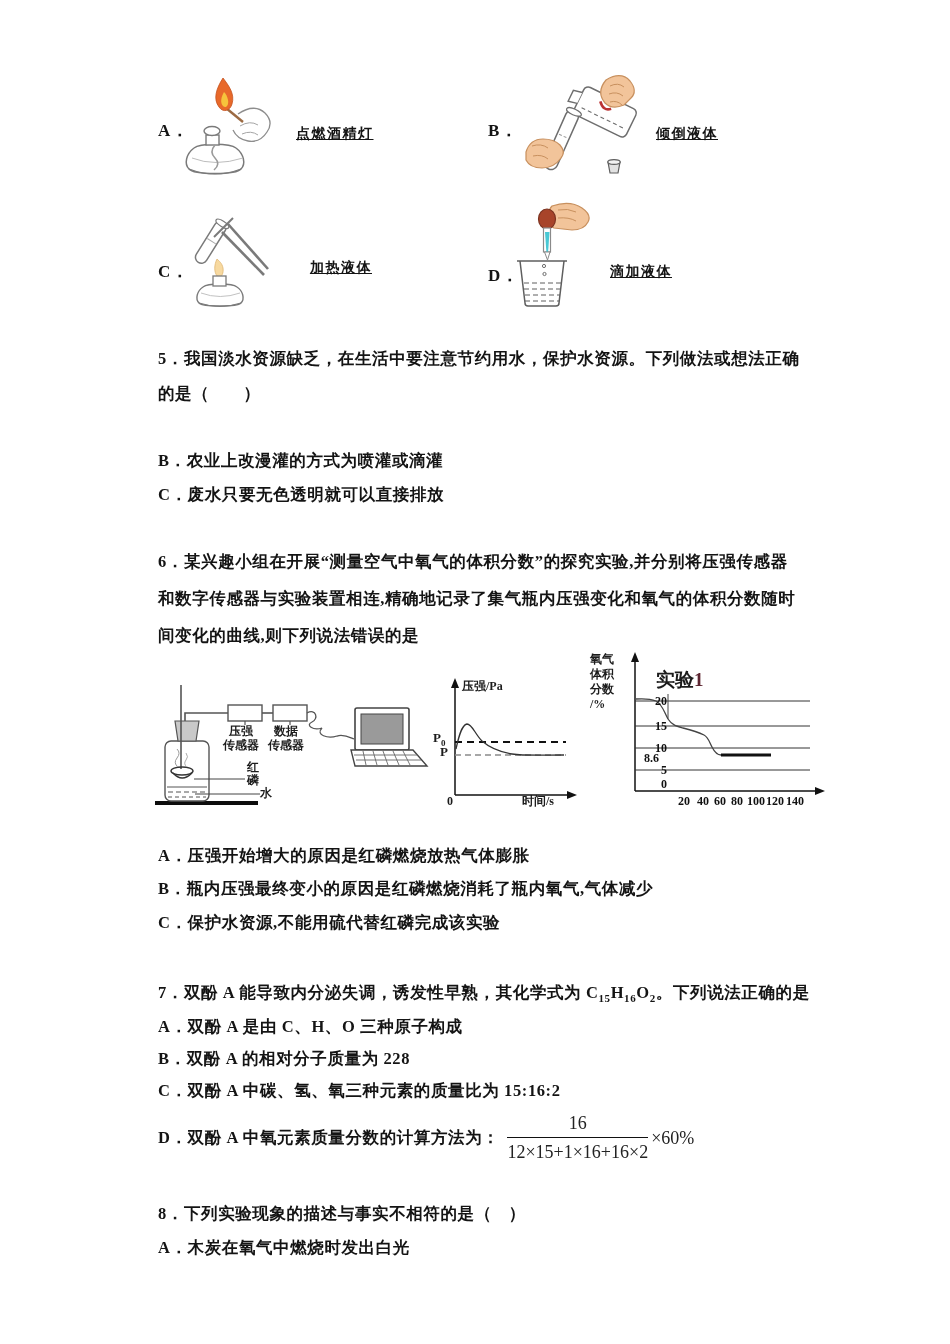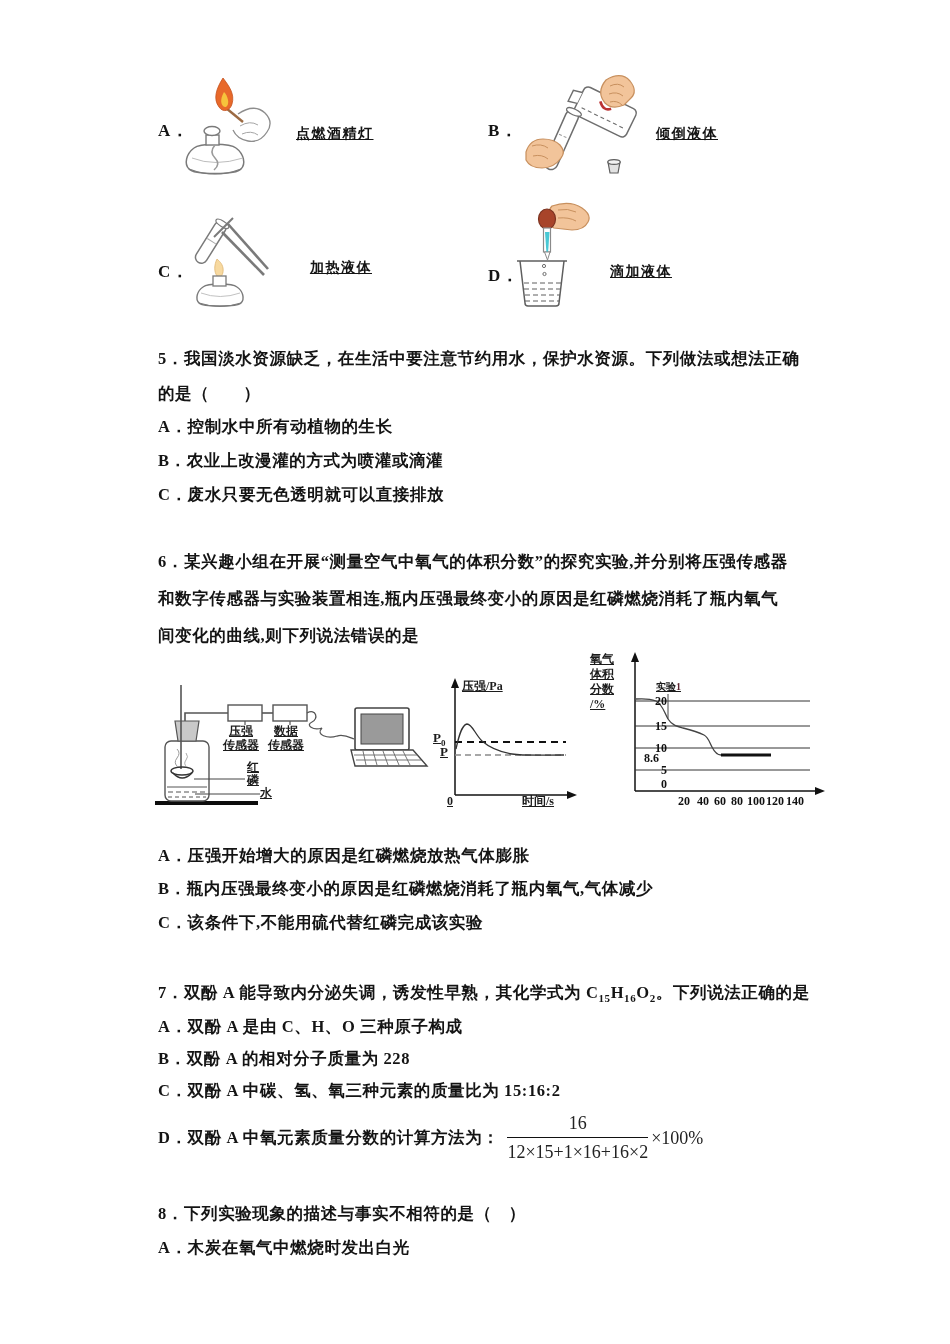--- a/index.html
+++ b/index.html
@@ -13,21 +13,21 @@
     position:absolute;left:158px;font-size:16.5px;line-height:22px;
     letter-spacing:0.6px;white-space:nowrap;
   }
   .fig-letter{position:absolute;font-size:17px;letter-spacing:1px;}
   .fig-caption{position:absolute;font-size:14px;letter-spacing:1.5px;text-decoration:underline;}
   .fig{position:absolute;}
   .chem sub{font-size:11px;font-weight:bold;}
   
   .q6fig{position:absolute;left:150px;top:650px;width:700px;height:188px;}
   .q6fig svg{position:absolute;}
-  .dlabel{position:absolute;font-size:12px;line-height:13px;letter-spacing:0;white-space:nowrap;color:#1c1c1c;text-decoration:underline;}
+  .dlabel{position:absolute;font-size:12px;line-height:13px;letter-spacing:0;white-space:nowrap;color:#1c1c1c;}
   .vert2{width:16px;white-space:normal;word-break:break-all;}
   .tick{position:absolute;font-size:12px;letter-spacing:0;color:#111;margin-left:35px;}
   .ytick{width:30px;text-align:right;}
   .xtick{width:26px;text-align:center;}
   .series-label .num{color:#5c2430;}
   .plabel{font-size:13px;}
   .plabel sub{font-size:9px;}
   
   .q7d{display:flex;align-items:center;letter-spacing:0.6px;}
   .math{font-weight:normal;font-size:18px;letter-spacing:0;color:#222;
@@ -115,26 +115,25 @@
     <g stroke="#5e5e5e" stroke-width="1" stroke-dasharray="5,3">
       <line x1="10" y1="81" x2="47" y2="81"></line>
       <line x1="10" y1="87" x2="46" y2="87"></line>
       <line x1="11" y1="93" x2="46" y2="93"></line>
       <line x1="11" y1="99" x2="45" y2="99"></line>
     </g>
   </svg>
 
   <div class="line" style="top:348px">5．我国淡水资源缺乏，在生活中要注意节约用水，保护水资源。下列做法或想法正确</div>
   <div class="line" style="top:383px">的是（　　）</div>
-  <div class="line" style="top:416px">A．控制水中所有动植物的生长</div>
   <div class="line" style="top:450px">B．农业上改漫灌的方式为喷灌或滴灌</div>
   <div class="line" style="top:484px">C．废水只要无色透明就可以直接排放</div>
 
   <div class="line" style="top:551px">6．某兴趣小组在开展“测量空气中氧气的体积分数”的探究实验,并分别将压强传感器</div>
-  <div class="line" style="top:588px">和数字传感器与实验装置相连,瓶内压强最终变小的原因是红磷燃烧消耗了瓶内氧气</div>
+  <div class="line" style="top:588px">和数字传感器与实验装置相连,精确地记录了集气瓶内压强变化和氧气的体积分数随时</div>
   <div class="line" style="top:625px">间变化的曲线,则下列说法错误的是</div>
 
   <div class="q6fig">
 
     <svg style="left:5px;top:13px" width="280" height="160" viewBox="0 0 280 160">
       <line x1="0" y1="140" x2="103" y2="140" stroke="#0d0d0d" stroke-width="4"></line>
       <rect x="10" y="78" width="44" height="60" rx="6" fill="none" stroke="#555" stroke-width="1.4"></rect>
       <path d="M20,58 L44,58 L41,78 L23,78 Z" fill="#c9c9c9" stroke="#555" stroke-width="1.2"></path>
       <line x1="26" y1="22" x2="26" y2="106" stroke="#555" stroke-width="1.6"></line>
       <ellipse cx="27" cy="108" rx="11" ry="4" fill="none" stroke="#333" stroke-width="1.4"></ellipse>
@@ -195,51 +194,51 @@
       <line x1="80" y1="44" x2="80" y2="69" stroke="#444" stroke-width="1"></line>
       <path d="M48,49 C55,48.5 63,49 68,51 C74,53.5 76,62 80,69 C84,75 88,76 95,78 C103,80 110,82 116,85 C120,87 121,91 124,97 C127,103 130,105 133,105" fill="none" stroke="#444" stroke-width="1.3"></path>
       <line x1="133" y1="105" x2="183" y2="105" stroke="#111" stroke-width="3"></line>
     </svg>
     <div class="dlabel" style="left:440px;top:2px;line-height:15px">
       <div>氧气</div>
       <div>体积</div>
       <div>分数</div>
       <div>/%</div>
     </div>
-    <span class="dlabel series-label" style="left:506px;top:30px;font-size:10px"><span>实验</span><span class="num">1</span></span>
+    <span class="dlabel series-label" style="left:506px;top:23px;font-size:19px"><span>实验</span><span class="num">1</span></span>
     <span class="tick ytick" style="left:452px;top:44px">20</span>
     <span class="tick ytick" style="left:452px;top:69px">15</span>
     <span class="tick ytick" style="left:452px;top:91px">10</span>
     <span class="tick ytick" style="left:444px;top:101px">8.6</span>
     <span class="tick ytick" style="left:452px;top:113px">5</span>
     <span class="tick ytick" style="left:452px;top:127px">0</span>
     <span class="tick xtick" style="left:486px;top:144px">20</span>
     <span class="tick xtick" style="left:505px;top:144px">40</span>
     <span class="tick xtick" style="left:522px;top:144px">60</span>
     <span class="tick xtick" style="left:539px;top:144px">80</span>
     <span class="tick xtick" style="left:558px;top:144px">100</span>
     <span class="tick xtick" style="left:577px;top:144px">120</span>
     <span class="tick xtick" style="left:597px;top:144px">140</span>
   </div>
 
   <div class="line" style="top:845px">A．压强开始增大的原因是红磷燃烧放热气体膨胀</div>
   <div class="line" style="top:878px">B．瓶内压强最终变小的原因是红磷燃烧消耗了瓶内氧气,气体减少</div>
-  <div class="line" style="top:912px">C．该条件下,不能用硫代替红磷完成该实验</div>
+  <div class="line" style="top:912px">C．保护水资源,不能用硫代替红磷完成该实验</div>
 
   <div class="line" style="top:982px">
     <span>7．双酚 A 能导致内分泌失调，诱发性早熟，其化学式为 </span><span class="chem"><span>C</span><sub>15</sub><span>H</span><sub>16</sub><span>O</span><sub>2</sub></span><span>。下列说法正确的是</span>
   </div>
   <div class="line" style="top:1016px">A．双酚 A 是由 C、H、O 三种原子构成</div>
   <div class="line" style="top:1048px">B．双酚 A 的相对分子质量为 228</div>
   <div class="line" style="top:1080px">C．双酚 A 中碳、氢、氧三种元素的质量比为 15:16:2</div>
   <div class="line q7d" style="top:1112px">
     <span>D．双酚 A 中氧元素质量分数的计算方法为：</span>
     <span class="frac math">
       <span class="num">16</span>
       <span class="den">12×15+1×16+16×2</span>
     </span>
-    <span class="math">×100%</span>
+    <span class="math">×60%</span>
   </div>
 
   <div class="line" style="top:1203px">8．下列实验现象的描述与事实不相符的是（　）</div>
   <div class="line" style="top:1237px">A．木炭在氧气中燃烧时发出白光</div>
 
 </div>
 
 </body></html>

